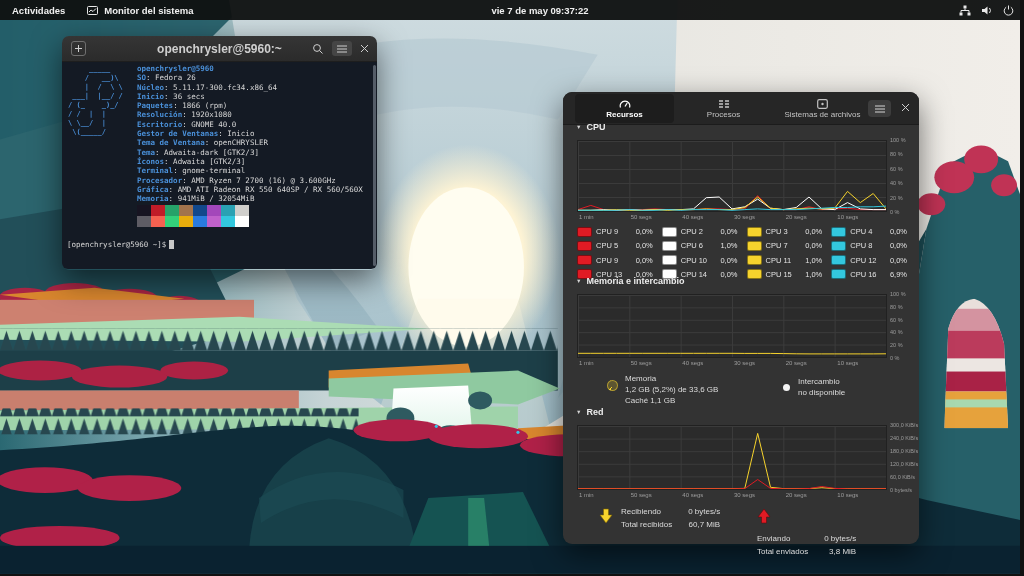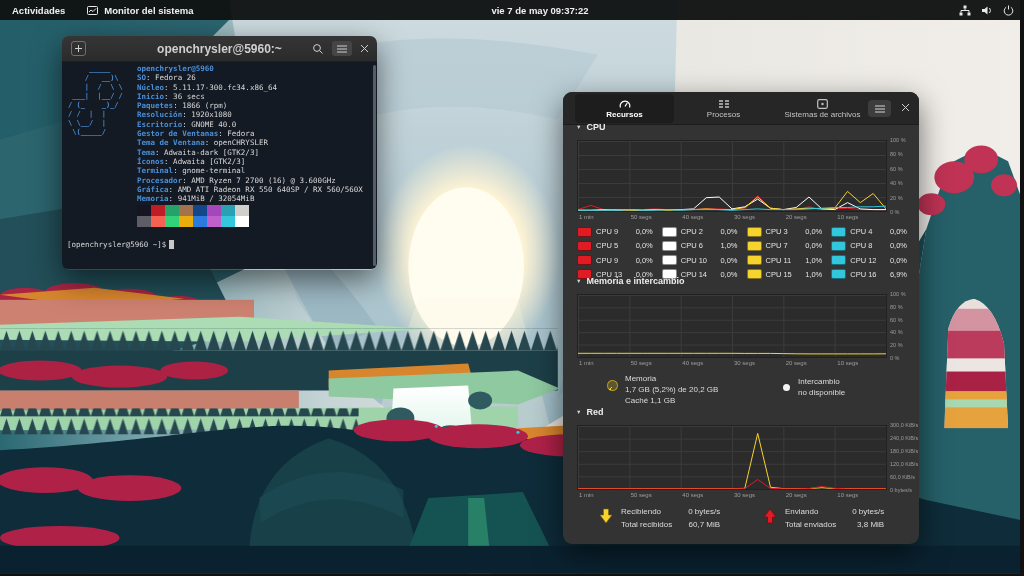--- a/index.html
+++ b/index.html
@@ -88,21 +88,21 @@
   .mem-left{position:absolute;left:30px;top:0;display:flex;gap:7px;}
   .mem-right{position:absolute;left:206px;top:3px;display:flex;gap:8px;align-items:flex-start;}
   .pie-icon{width:11px;height:11px;border-radius:50%;margin-top:7px;flex:none;
       background:conic-gradient(from 200deg,#f6d32d 0 22deg,rgba(246,211,45,.22) 22deg 360deg);
       border:1px solid rgba(246,211,45,.55);}
   .dot-icon{width:7px;height:7px;border-radius:50%;background:#f4f4f4;margin-top:8px;flex:none;}
   .leg-lines{line-height:11px;}
 
   .net-legend{position:absolute;left:14px;right:12px;top:413px;height:30px;font-size:8px;color:#dcdcdc;}
   .net-block{position:absolute;top:0;display:flex;gap:8px;}
-  .net-a{left:22px;} .net-b{left:186px;}
+  .net-a{left:22px;} .net-b{left:180px;flex-direction:column;}
   .net-grid{display:grid;grid-template-columns:auto auto;column-gap:16px;line-height:13px;}
   .net-grid .v{text-align:right;}
   .arrow-icon{margin-top:3px;flex:none;}
 </style>
 </head>
 <body>
 
 <div class="screen">
 
   <svg class="wallpaper" viewBox="0 0 1024 576" preserveAspectRatio="none">
@@ -286,21 +286,21 @@
 \ \__/  |
  \(_____/</pre>
       <div class="neoinfo">
           <div class="tline"><span class="tlabel">openchrysler@5960</span></div>
           <div class="tline"><span class="tlabel">SO</span><span class="tval">: Fedora 26</span></div>
           <div class="tline"><span class="tlabel">Núcleo</span><span class="tval">: 5.11.17-300.fc34.x86_64</span></div>
           <div class="tline"><span class="tlabel">Inicio</span><span class="tval">: 36 secs</span></div>
           <div class="tline"><span class="tlabel">Paquetes</span><span class="tval">: 1866 (rpm)</span></div>
           <div class="tline"><span class="tlabel">Resolución</span><span class="tval">: 1920x1080</span></div>
           <div class="tline"><span class="tlabel">Escritorio</span><span class="tval">: GNOME 40.0</span></div>
-          <div class="tline"><span class="tlabel">Gestor de Ventanas</span><span class="tval">: Fedora</span></div>
+          <div class="tline"><span class="tlabel">Gestor de Ventanas</span><span class="tval">: Inicio</span></div>
           <div class="tline"><span class="tlabel">Tema de Ventana</span><span class="tval">: openCHRYSLER</span></div>
           <div class="tline"><span class="tlabel">Tema</span><span class="tval">: Adwaita-dark [GTK2/3]</span></div>
           <div class="tline"><span class="tlabel">Íconos</span><span class="tval">: Adwaita [GTK2/3]</span></div>
           <div class="tline"><span class="tlabel">Terminal</span><span class="tval">: gnome-terminal</span></div>
           <div class="tline"><span class="tlabel">Procesador</span><span class="tval">: AMD Ryzen 7 2700 (16) @ 3.600GHz</span></div>
           <div class="tline"><span class="tlabel">Gráfica</span><span class="tval">: AMD ATI Radeon RX 550 640SP / RX 560/560X</span></div>
           <div class="tline"><span class="tlabel">Memoria</span><span class="tval">: 941MiB / 32054MiB</span></div>
         </div>
       <div class="palette">
         <div class="palette-row">
@@ -510,21 +510,21 @@
           <span style="left: 50%;">30 segs</span>
           <span style="left: 66.6667%;">20 segs</span>
           <span style="left: 83.3333%;">10 segs</span>
         </div>
     </div>
     <div class="mem-legend">
       <div class="mem-left">
         <span class="pie-icon"></span>
         <div class="leg-lines">
           <div>Memoria</div>
-          <div>1,7 GB (5,2%) de 20,2 GB</div>
+          <div>1,2 GB (5,2%) de 33,6 GB</div>
           <div>Caché 1,1 GB</div>
         </div>
       </div>
       <div class="mem-right">
         <span class="dot-icon"></span>
         <div class="leg-lines">
           <div>Intercambio</div>
           <div>no disponible</div>
         </div>
       </div>

